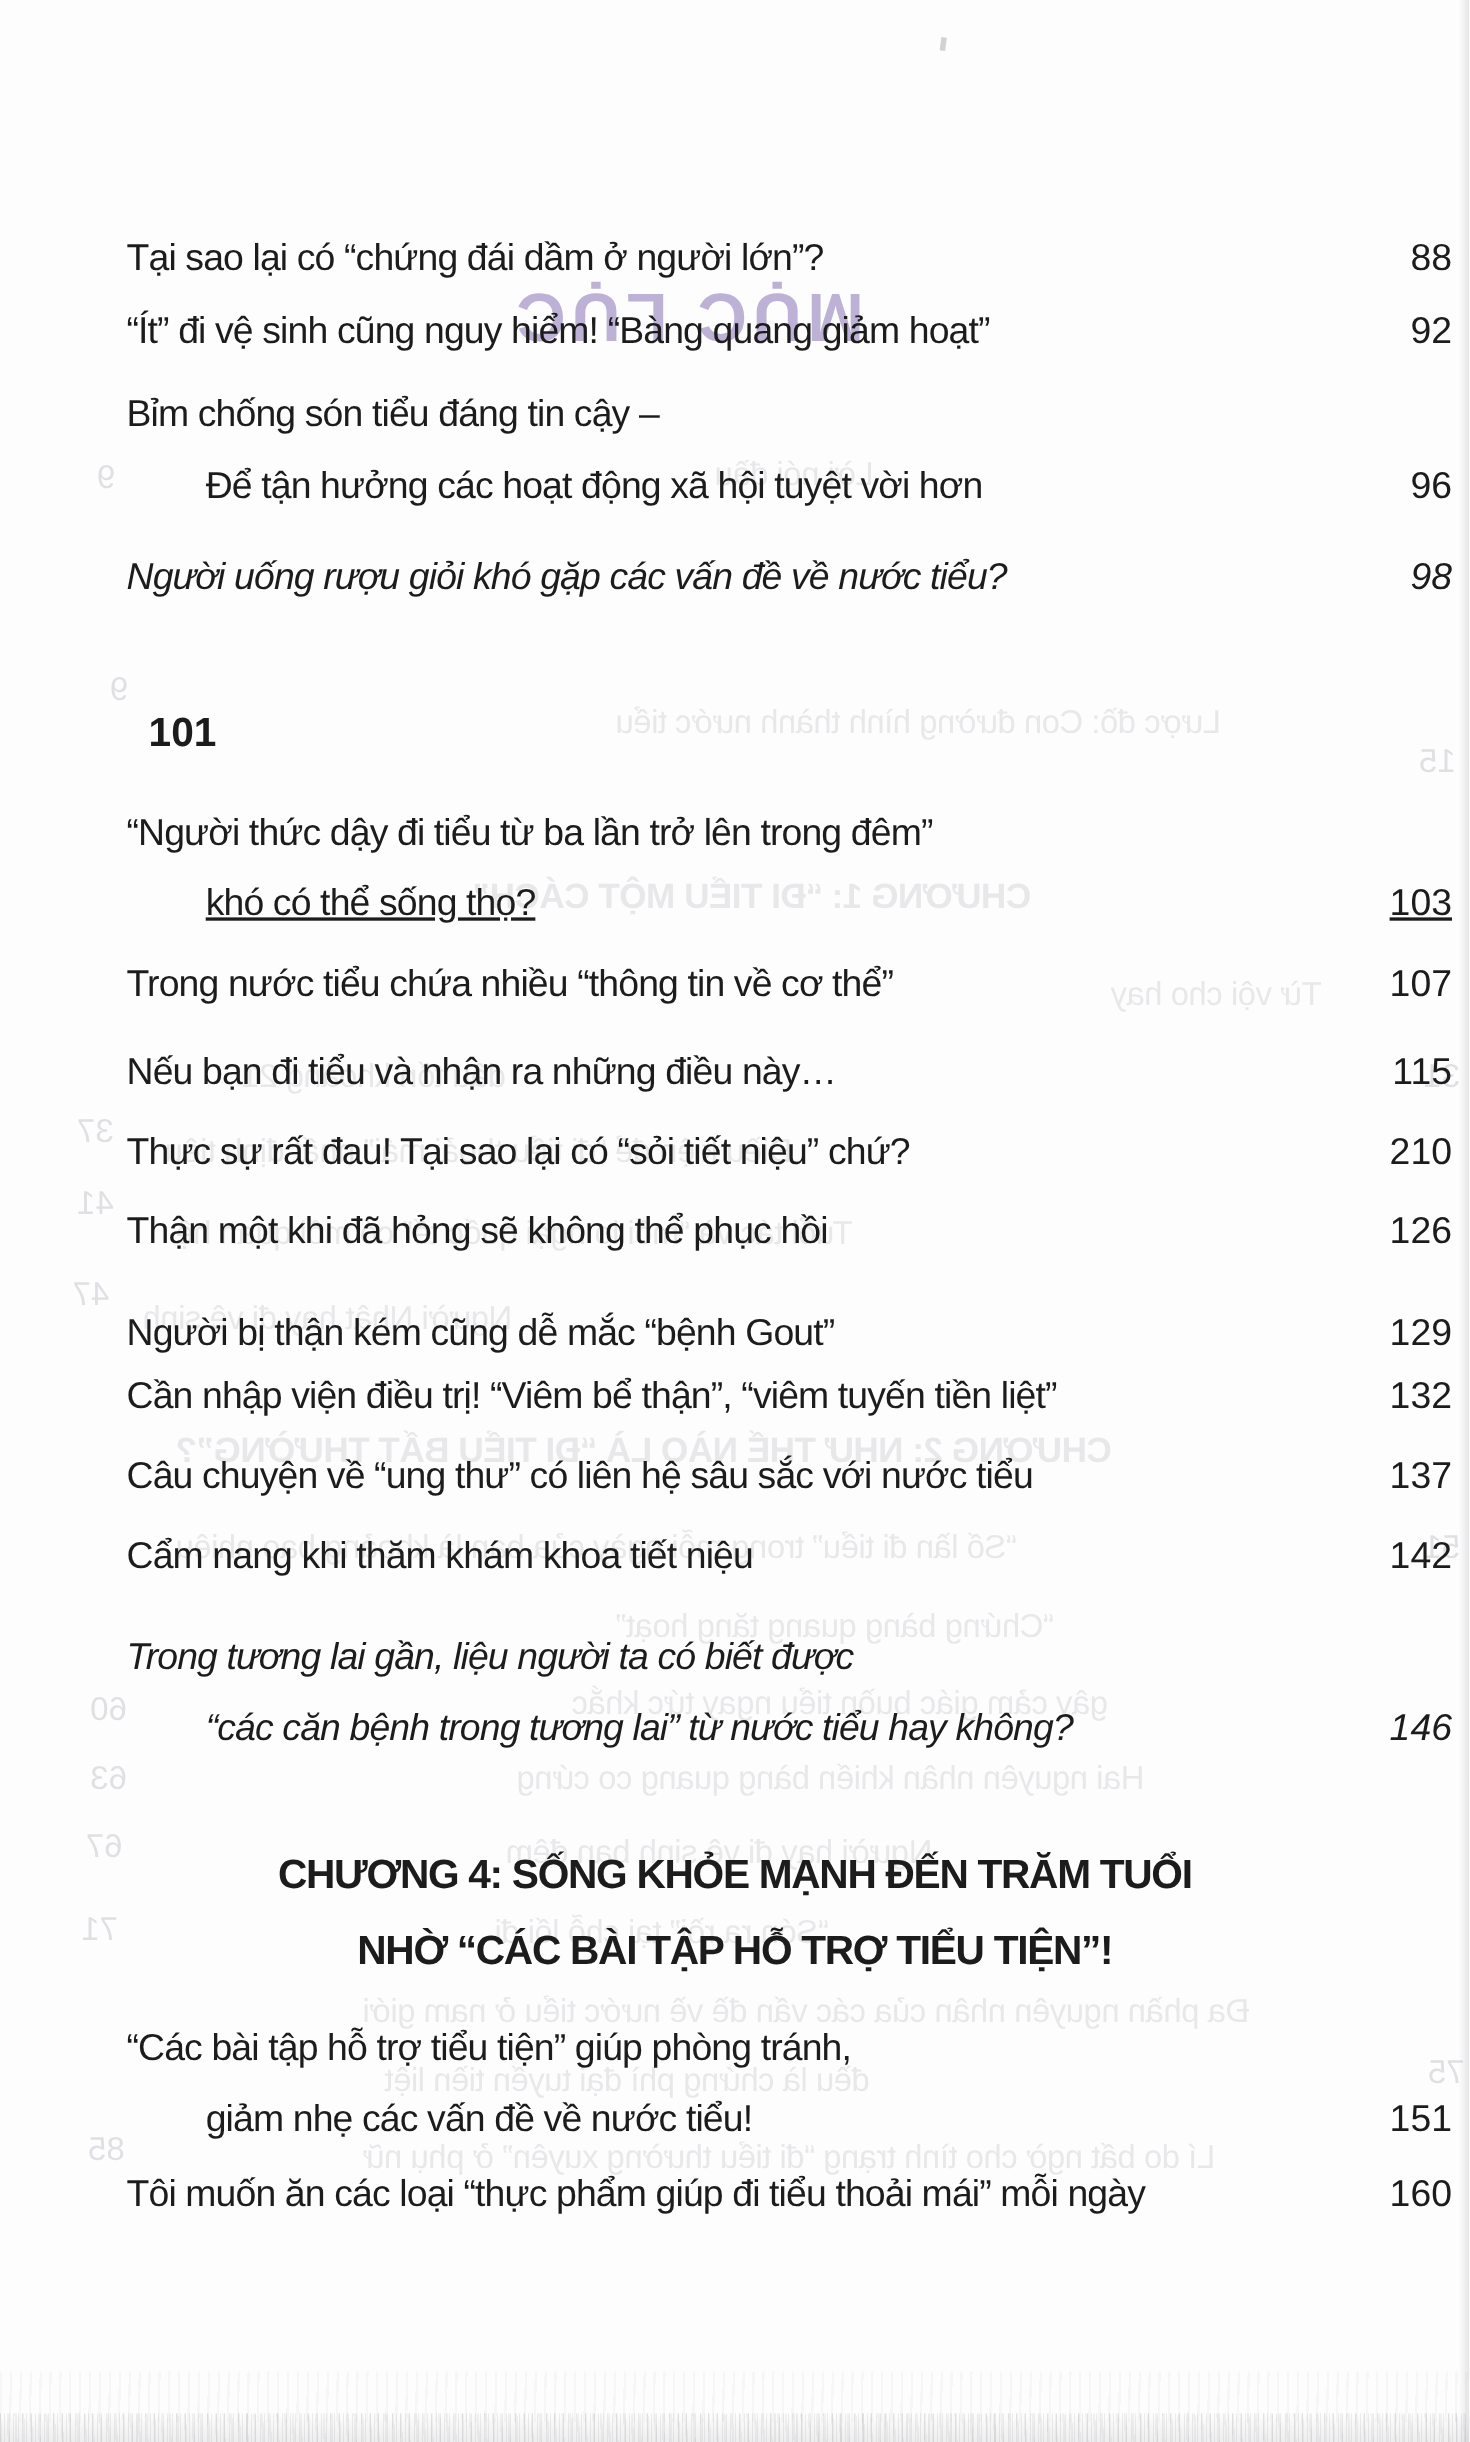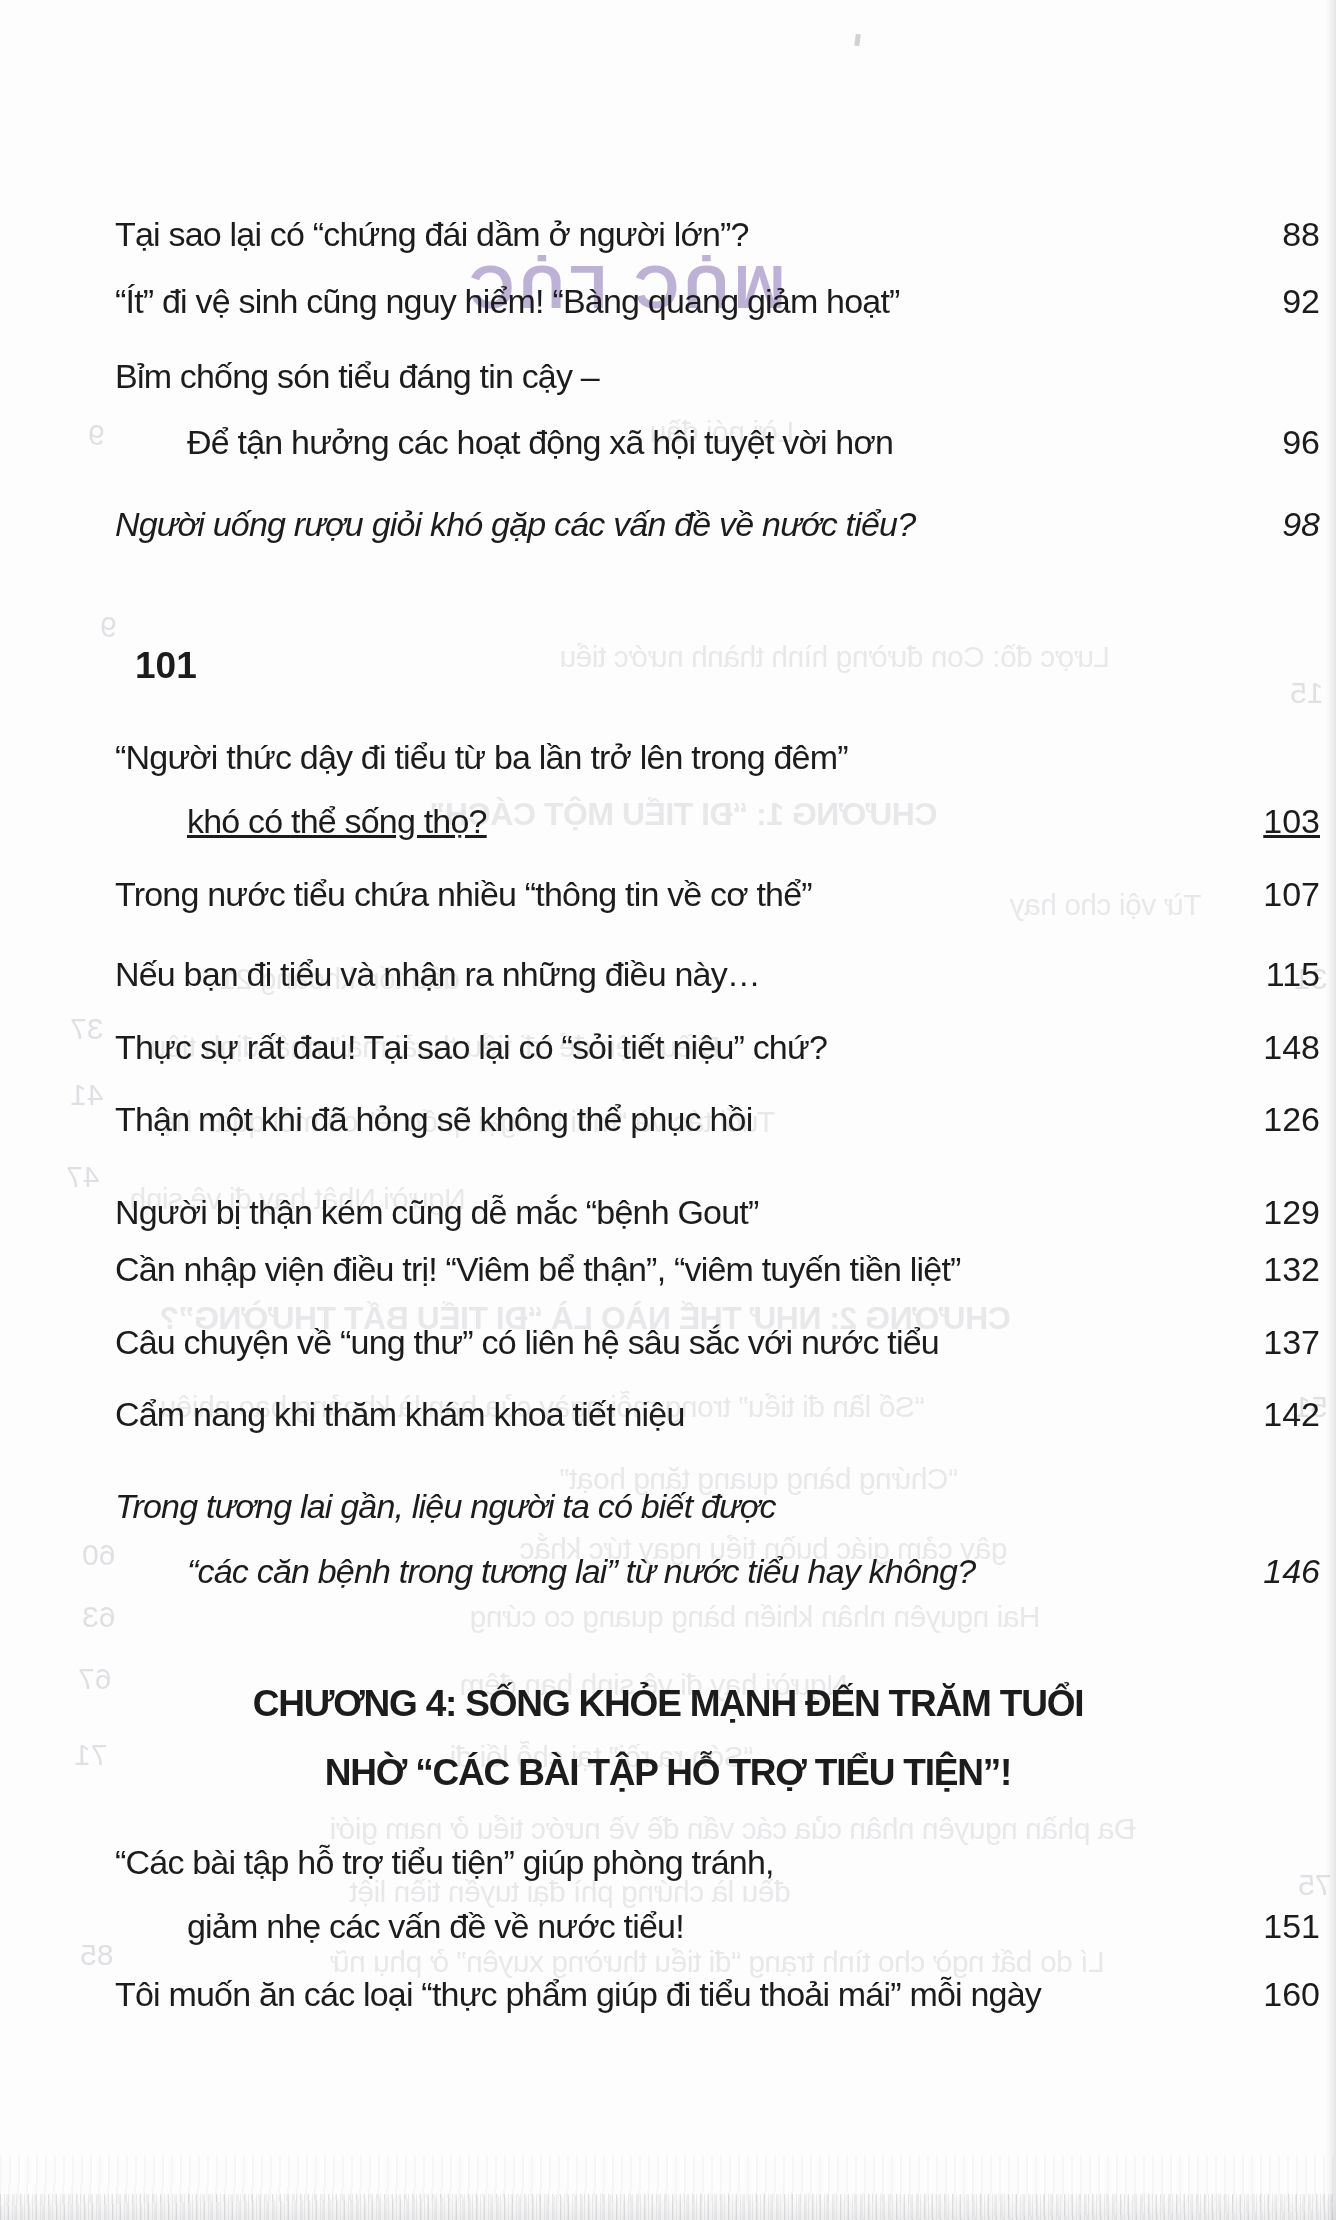--- a/index.html
+++ b/index.html
@@ -168,21 +168,21 @@
       <div class="toc-row" style="top: 875px; left: 115px;">
     <span class="entry-text">Trong nước tiểu chứa nhiều “thông tin về cơ thể”</span>
     <span class="page-num">107</span>
   </div>
       <div class="toc-row" style="top: 955px; left: 115px;">
     <span class="entry-text">Nếu bạn đi tiểu và nhận ra những điều này…</span>
     <span class="page-num">115</span>
   </div>
       <div class="toc-row" style="top: 1028px; left: 115px;">
     <span class="entry-text">Thực sự rất đau! Tại sao lại có “sỏi tiết niệu” chứ?</span>
-    <span class="page-num">148</span>
+    <span class="page-num">210</span>
   </div>
       <div class="toc-row" style="top: 1100px; left: 115px;">
     <span class="entry-text">Thận một khi đã hỏng sẽ không thể phục hồi</span>
     <span class="page-num">126</span>
   </div>
       <div class="toc-row" style="top: 1173px; left: 115px; margin-top: 20px;">
     <span class="entry-text">Người bị thận kém cũng dễ mắc “bệnh Gout”</span>
     <span class="page-num">129</span>
   </div>
       <div class="toc-row" style="top: 1250px; left: 115px;">

